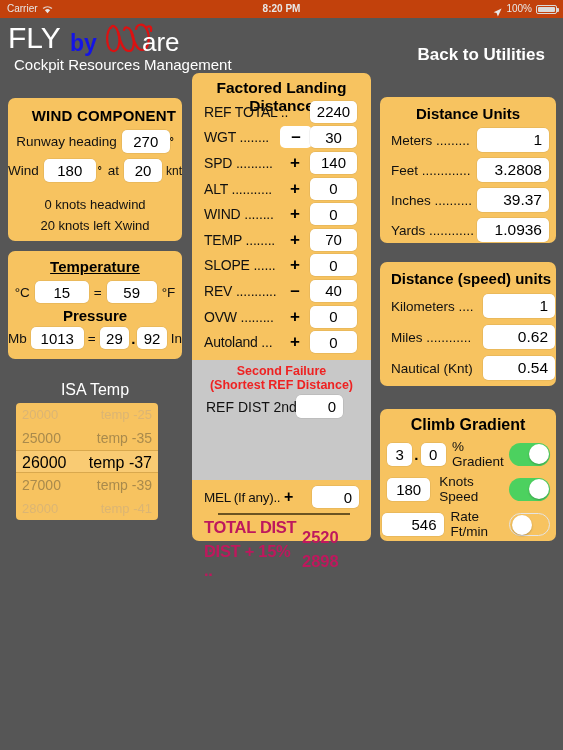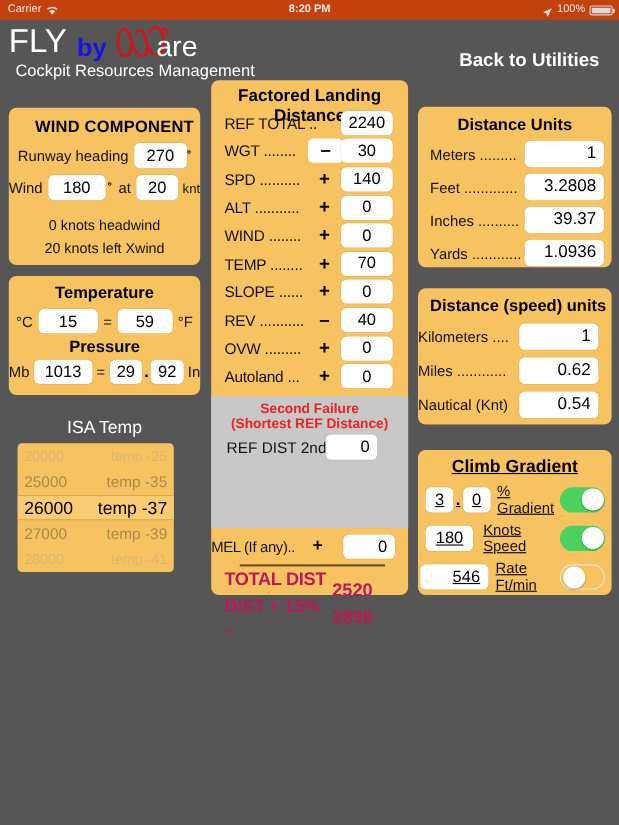--- a/index.html
+++ b/index.html
@@ -84,21 +84,21 @@
   .wind-r1 .lbl { margin-right: 5px; }
   .wind-r1 .field { width: 48px; height: 23px; }
   .wind-r2 { position: absolute; top: 61px; left: 0; width: 174px; justify-content: center; }
   .wind-r2 .field { height: 23px; }
   .wind-note {
     position: absolute; left: 0; width: 174px; text-align: center;
     font-size: 13px; color: #111;
   }
 
   
-  #temp { left: 8px; top: 251px; width: 174px; height: 108px; }
+  #temp { left: 8px; top: 251px; width: 174px; height: 108px; text-decoration: underline; }
   #temp .panel-title { margin-top: 7px; }
   .temp-row { position: absolute; left: 0; width: 174px; justify-content: center; }
   .temp-row .field { height: 22px; }
 
   
   #isa-label {
     position: absolute; left: 8px; top: 381px; width: 174px; text-align: center;
     color: #ffffff; font-size: 16px;
   }
   #isa { left: 16px; top: 403px; width: 142px; height: 117px; border-radius: 4px;
@@ -133,21 +133,21 @@
   }
   .secfail .sf-t1, .secfail .sf-t2 {
     text-align: center; color: #ee2222; font-size: 12.5px; font-weight: bold;
   }
   .secfail .sf-t1 { margin-top: 4px; }
   .secfail-row { position: absolute; top: 35px; left: 0; width: 179px; display: flex; align-items: center; }
   .secfail-row .lbl { padding-left: 14px; width: 104px; font-size: 14px; }
   .secfail-row .field { width: 47px; height: 23px; font-size: 15px; }
 
   .mel-row { position: absolute; top: 413px; left: 0; width: 179px; display: flex; align-items: center; }
-  .mel-row .lbl { width: 92px; font-size: 13.5px; letter-spacing: -0.3px; }
+  .mel-row .lbl { padding-left: 12px; width: 92px; font-size: 13.5px; letter-spacing: -0.3px; }
   .mel-row .sign { width: 16px; font-size: 16px; font-weight: bold; color: #000; }
   .mel-row .field { width: 47px; height: 22px; font-size: 15px; margin-left: 12px; }
   .mel-rule {
     position: absolute; top: 440px; left: 26px; width: 132px; height: 1.5px; background: #6b5322;
   }
   .tot-row {
     position: absolute; left: 0; width: 179px; display: flex;
     font-weight: bold; font-size: 16.5px; color: #be185d; align-items: center;
   }
   .tot-row .tl { padding-left: 12px; width: 110px; letter-spacing: -0.3px; }
@@ -156,26 +156,26 @@
   
   #dunits { left: 380px; top: 97px; width: 176px; height: 146px; }
   #dunits .panel-title { margin-top: 8px; }
   .du-row { display: flex; align-items: center; margin-top: 6px; padding-left: 11px; }
   .du-row .lbl { width: 86px; font-size: 13.5px; }
   .du-row .field { width: 72px; height: 24px; font-size: 15.5px; }
 
   
   #sunits { left: 380px; top: 262px; width: 176px; height: 124px; }
   #sunits .panel-title { margin-top: 8px; font-size: 15px; text-align: left; padding-left: 11px; }
-  .su-row { display: flex; align-items: center; margin-top: 7px; }
+  .su-row { display: flex; align-items: center; margin-top: 7px; padding-left: 11px; }
   .su-row .lbl { width: 92px; font-size: 13.5px; }
   .su-row .field { width: 72px; height: 24px; font-size: 15.5px; }
 
   
-  #climb { left: 380px; top: 409px; width: 176px; height: 132px; text-decoration: underline; }
+  #climb { left: 380px; top: 409px; width: 176px; height: 132px; }
   #climb .panel-title { margin-top: 7px; font-size: 16px; }
   .fixvalue { text-align: right; padding-right: 12px; font-size: 13.5px; color: #111; margin-top: 3px; }
   .cg-row { display: flex; align-items: center; margin-top: 5px; padding-left: 7px; }
   .cg-row .field { height: 23px; font-size: 15px; }
   .cg-row .cg-lbl { font-size: 13.5px; color: #111; }
   .dot { font-weight: bold; font-size: 15px; padding: 0 2px; color: #000; }
   .toggle {
     width: 41px; height: 23px; border-radius: 12px; position: relative;
     margin-left: auto; margin-right: 6px; flex: 0 0 auto;
   }

